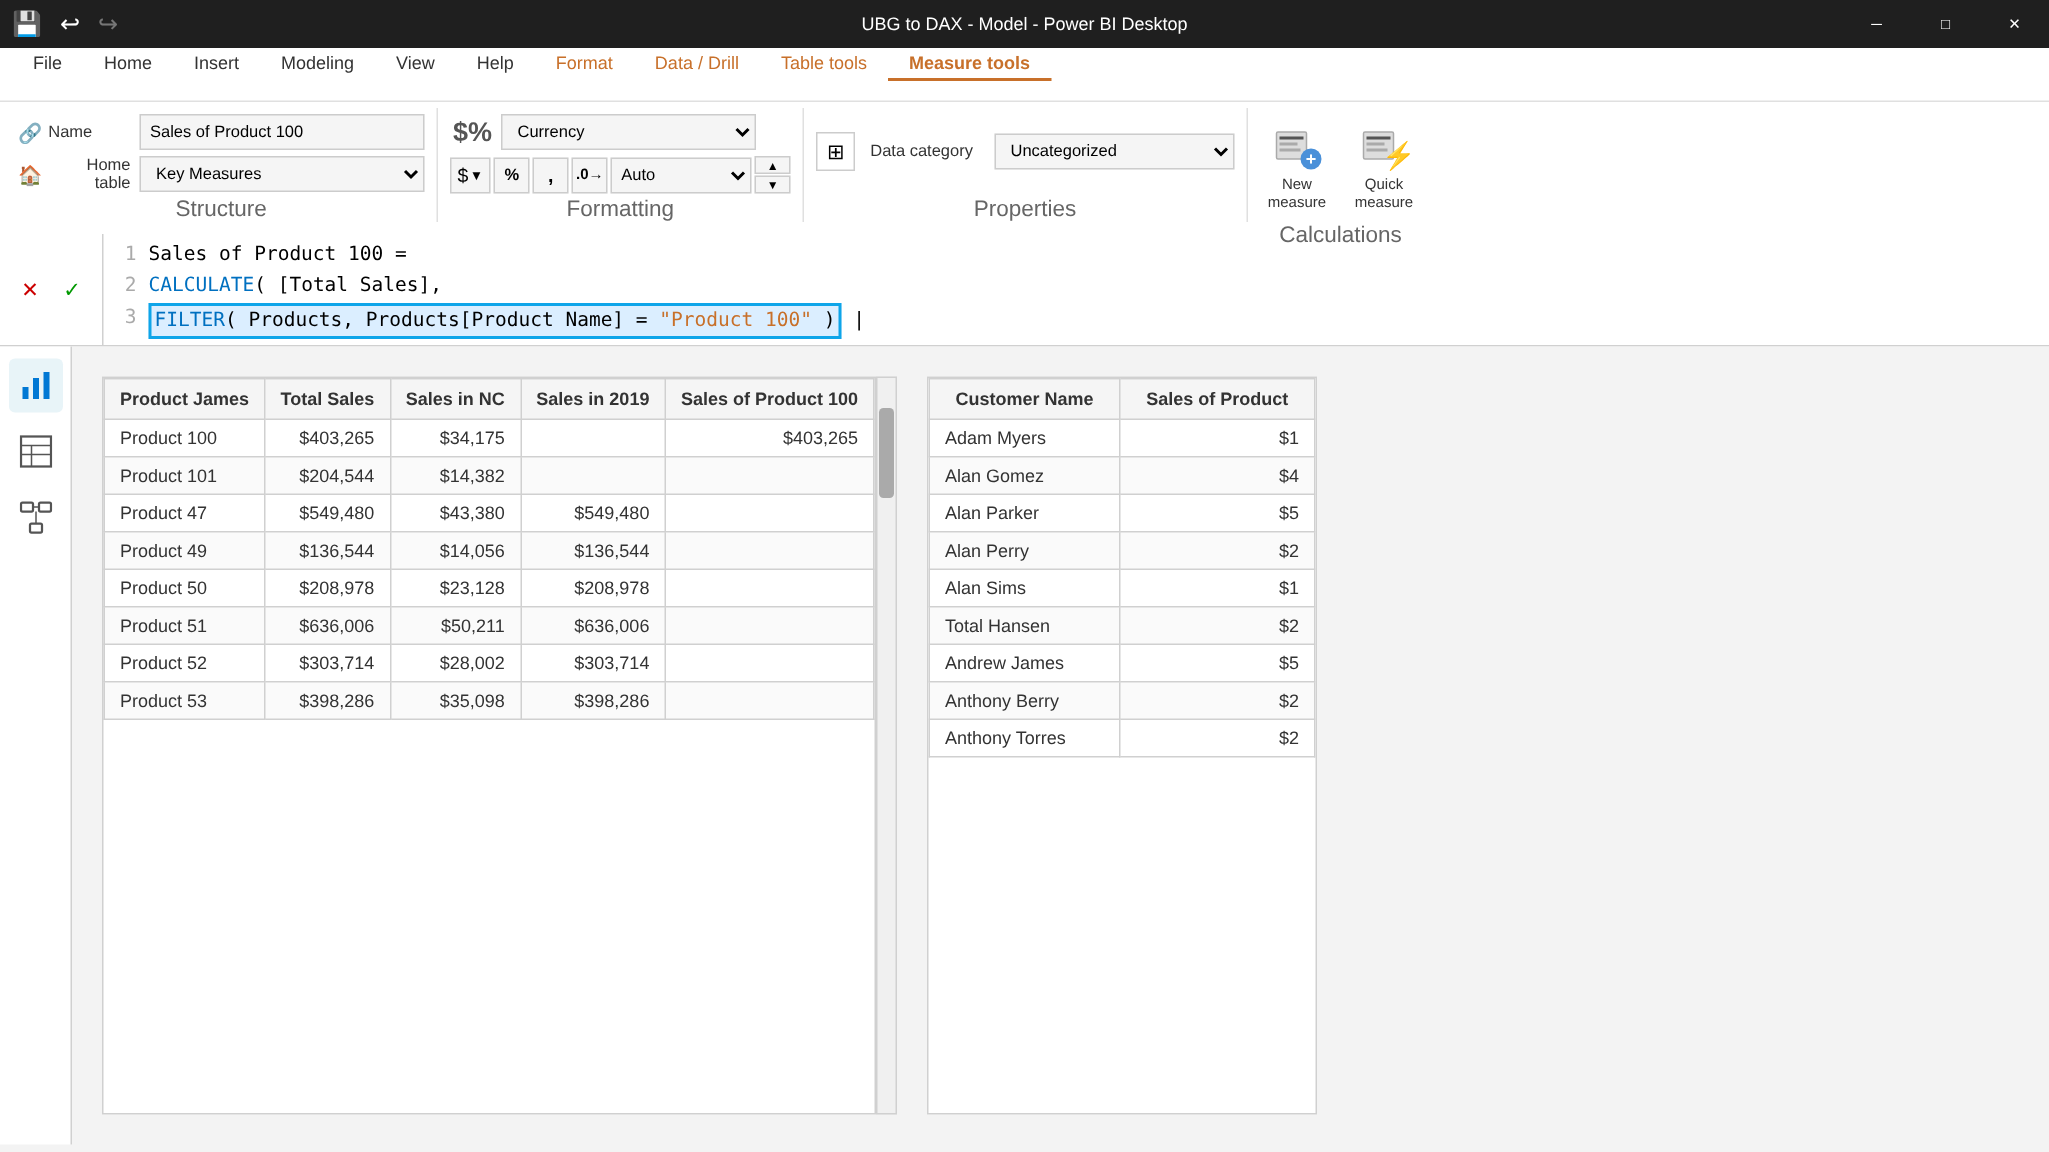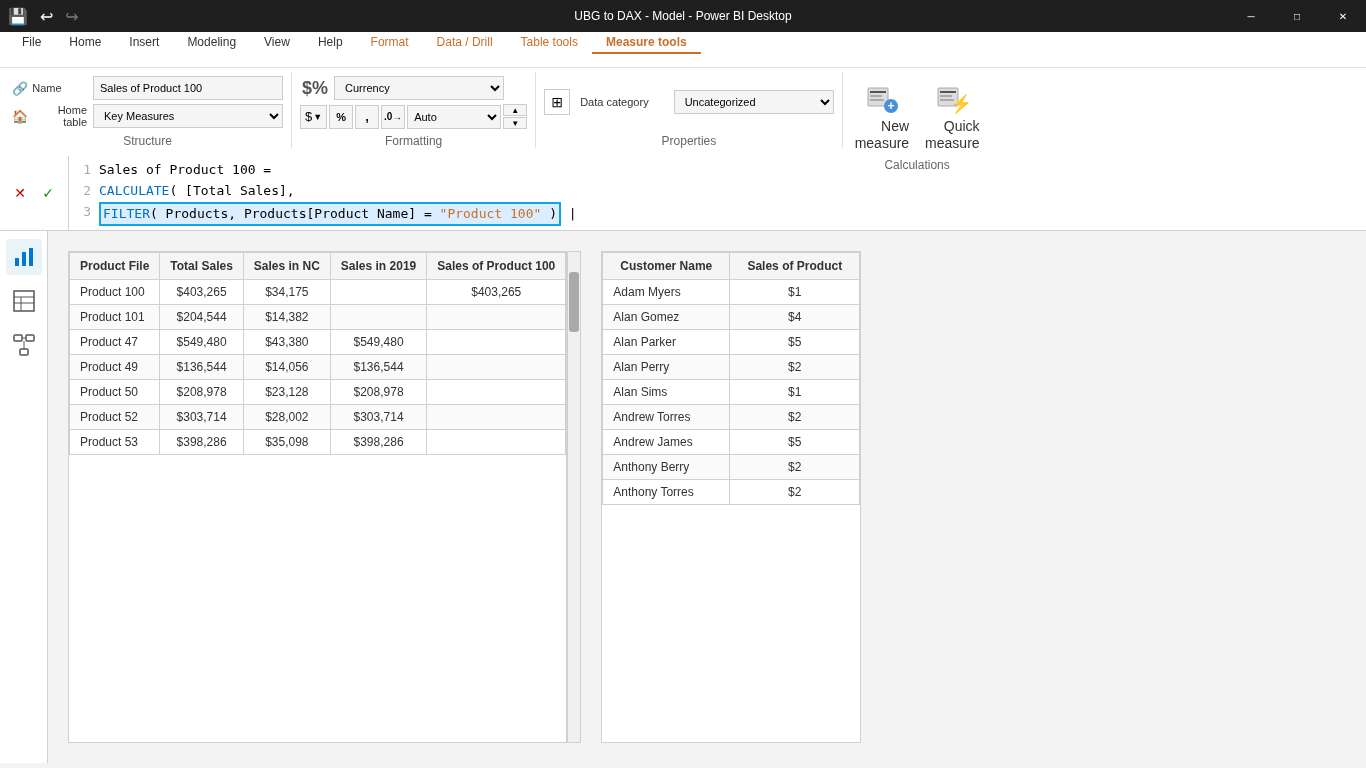--- a/index.html
+++ b/index.html
@@ -71,21 +71,21 @@
     .ribbon-group {
       display: flex;
       flex-direction: column;
       padding: 0 8px;
       border-right: 1px solid #e0e0e0;
       height: 76px;
       min-width: fit-content;
     }
     .ribbon-group:last-child { border-right: none; }
     .ribbon-group-label {
-      font-size: 12px;
+      font-size: 15px;
       color: #666;
       text-align: center;
       margin-top: auto;
       padding-top: 2px;
     }
     .ribbon-group-content {
       display: flex;
       flex: 1;
       align-items: center;
       gap: 6px;
@@ -200,21 +200,21 @@
     }
 
     
     .properties-group .ribbon-group-content {
       flex-direction: row;
       align-items: center;
     }
     .data-cat-label {
       font-size: 11px;
       color: #333;
-      margin-right: 19px;
+      margin-right: 8px;
     }
     .data-cat-icon {
       width: 26px;
       height: 26px;
       border: 1px solid #ccc;
       display: flex;
       align-items: center;
       justify-content: center;
       font-size: 14px;
       background: #fff;
@@ -249,23 +249,23 @@
     }
     .calc-btn-icon {
       width: 36px;
       height: 36px;
       display: flex;
       align-items: center;
       justify-content: center;
       font-size: 24px;
     }
     .calc-btn-label {
-      font-size: 14px;
+      font-size: 10px;
       color: #333;
-      text-align: right;
+      text-align: center;
       line-height: 1.2;
     }
 
     
     .formula-area {
       background: #fff;
       border-bottom: 1px solid #d0d0d0;
       display: flex;
       align-items: stretch;
       min-height: 38px;
@@ -372,21 +372,21 @@
       color: #333;
       white-space: nowrap;
     }
     .data-table td {
       border: 1px solid #d0d0d0;
       padding: 5px 10px;
       color: #333;
       white-space: nowrap;
     }
     .data-table tr:nth-child(even) td { background: #fafafa; }
-    .td-right { text-align: center; }
+    .td-right { text-align: right; }
 
     .scrollbar-col {
       width: 14px;
       background: #f0f0f0;
       border: 1px solid #d0d0d0;
       display: flex;
       flex-direction: column;
       align-items: center;
     }
     .scroll-thumb {
@@ -599,21 +599,21 @@
     </div>
   </div>
 
   <div class="main-content">
 
     <div class="table-with-scroll">
       <div class="data-table">
         <table>
           <thead>
             <tr>
-              <th>Product File</th>
+              <th>Product James</th>
               <th>Total Sales</th>
               <th>Sales in NC</th>
               <th>Sales in 2019</th>
               <th>Sales of Product 100</th>
             </tr>
           </thead>
           <tbody>
             <tr>
                 <td>Product 100</td>
                 <td class="td-right">$403,265</td>
@@ -640,20 +640,27 @@
                 <td class="td-right">$136,544</td>
                 <td class="td-right">$14,056</td>
                 <td class="td-right">$136,544</td>
                 <td></td>
               </tr>
             <tr>
                 <td>Product 50</td>
                 <td class="td-right">$208,978</td>
                 <td class="td-right">$23,128</td>
                 <td class="td-right">$208,978</td>
+                <td></td>
+              </tr>
+            <tr>
+                <td>Product 51</td>
+                <td class="td-right">$636,006</td>
+                <td class="td-right">$50,211</td>
+                <td class="td-right">$636,006</td>
                 <td></td>
               </tr>
             <tr>
                 <td>Product 52</td>
                 <td class="td-right">$303,714</td>
                 <td class="td-right">$28,002</td>
                 <td class="td-right">$303,714</td>
                 <td></td>
               </tr>
             <tr>
@@ -694,21 +701,21 @@
             </tr>
           <tr>
               <td>Alan Perry</td>
               <td class="td-right">$2</td>
             </tr>
           <tr>
               <td>Alan Sims</td>
               <td class="td-right">$1</td>
             </tr>
           <tr>
-              <td>Andrew Torres</td>
+              <td>Total Hansen</td>
               <td class="td-right">$2</td>
             </tr>
           <tr>
               <td>Andrew James</td>
               <td class="td-right">$5</td>
             </tr>
           <tr>
               <td>Anthony Berry</td>
               <td class="td-right">$2</td>
             </tr>

